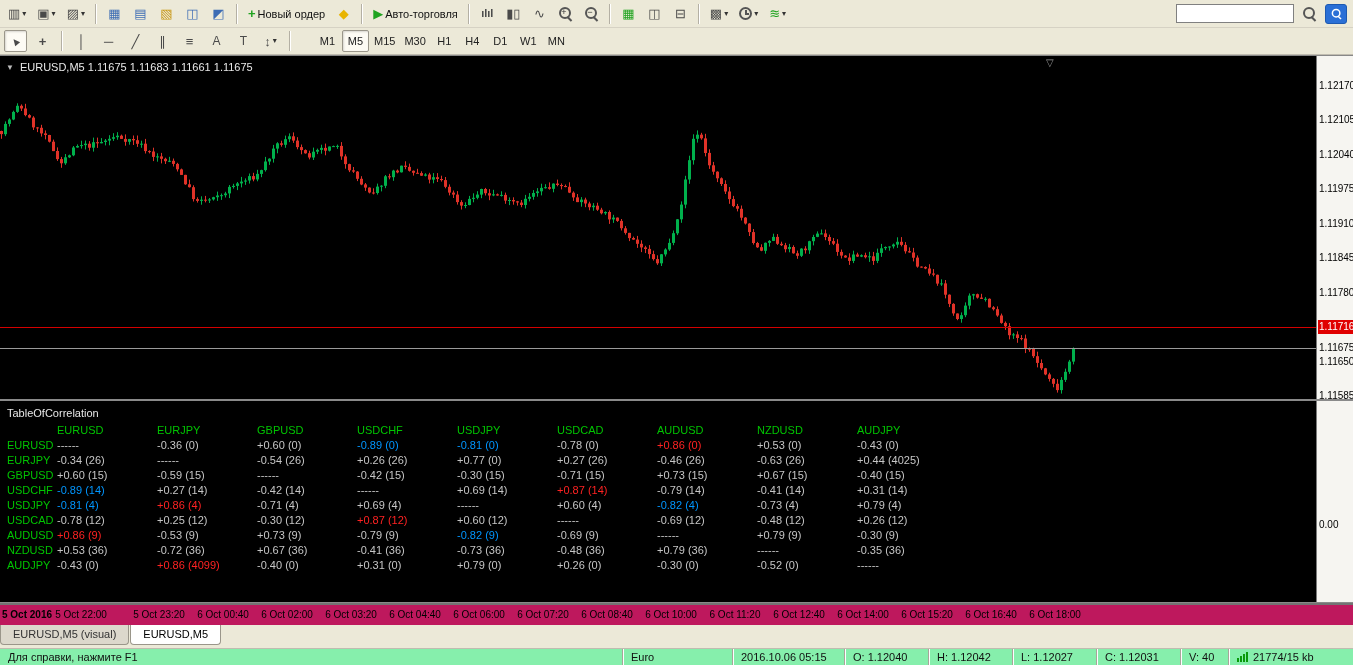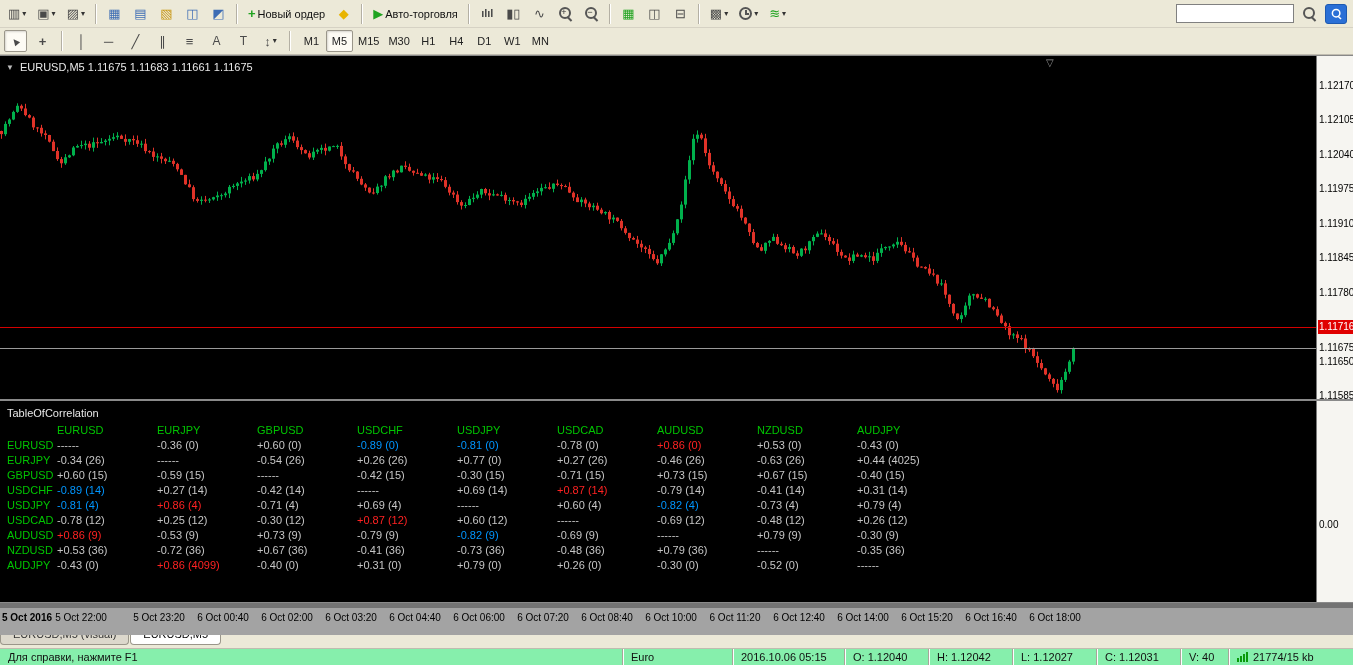--- a/index.html
+++ b/index.html
@@ -26,21 +26,21 @@
 .mag .pm{position:absolute;left:2px;top:2px;width:8px;text-align:center;font-size:9px;line-height:8px;font-style:normal;color:#333}
 .mag.white::before{border-color:#fff}
 .mag.white::after{background:#fff}
 .mag.small{transform:scale(.75)}
 .clockicon{width:13px;height:13px;border:2px solid #555;border-radius:50%;position:relative;display:inline-block}
 .clockicon::before{content:"";position:absolute;left:4px;top:1px;width:1.5px;height:4px;background:#555}
 .clockicon::after{content:"";position:absolute;left:4px;top:4px;width:4px;height:1.5px;background:#555}
 .search-wrap{margin-left:auto;display:flex;align-items:center;gap:4px;padding-right:2px}
 .search{width:118px;height:19px;border:1px solid #808080;background:#fff;font-size:11px;padding:0 4px;font-family:"Liberation Sans",sans-serif}
 .blu-btn{width:22px;height:20px;background:#2a6fd6;border-radius:3px;display:flex;align-items:center;justify-content:center;border:1px solid #1d59b0}
-.tf-group{display:flex;gap:1px;margin-left:0}
+.tf-group{display:flex;gap:1px;margin-left:16px}
 
 .chart-area{position:absolute;top:55px;left:0;width:1353px;height:567px;background:#000;border-top:1px solid #888}
 .plot{position:absolute;left:0;top:0;width:1316px;height:343px}
 .info-line{position:absolute;left:6px;top:5px;color:#e8e8e8;font-size:11px;display:flex;gap:6px;align-items:center;z-index:2}
 .info-line .dd{color:#bbb;font-size:8px}
 .ask-line{position:absolute;left:0;width:1316px;height:1px;background:#d40000;z-index:1}
 .bid-line{position:absolute;left:0;width:1316px;height:1px;background:#9a9a9a;z-index:1}
 .shift-marker{position:absolute;left:1046px;top:1px;color:#999;font-size:10px;z-index:2}
 .ind-sep{position:absolute;left:0;top:343px;width:1353px;height:2px;background:#8a8a8a;z-index:4}
 .ind-sep2{position:absolute;left:0;top:546px;width:1353px;height:1px;background:#8a8a8a;z-index:4}
@@ -51,21 +51,21 @@
 .corr-sym{width:50px;color:#00c400;font-size:11px}
 .corr-cell{width:100px;font-size:11px;color:#c6c6c6}
 .corr-cell.head{color:#00c400}
 .corr-cell.b{color:#0096ff}
 .corr-cell.r{color:#ff2222}
 .price-axis{position:absolute;left:1316px;top:0;width:37px;height:547px;background:#f6f5f1;border-left:1px solid #7a7a7a;z-index:3}
 .ptick{position:absolute;left:2px;color:#000;font-size:10px;height:12px;line-height:12px}
 .ask-badge{position:absolute;left:1px;width:35px;height:14px;background:#e00000;color:#fff;font-size:10px;line-height:14px;padding-left:1px;z-index:5}
 .bid-tick{position:absolute;left:2px;color:#000;font-size:10px}
 .ind-scale{position:absolute;left:2px;top:463px;color:#000;font-size:10px}
-.time-axis{position:absolute;left:0;top:547px;width:1353px;height:32px;background:#a3a3a3;border-top:5px solid #737373;z-index:3}
+.time-axis{position:absolute;left:0;top:547px;width:1353px;height:22px;background:#be185d;border-top:2px solid #737373;z-index:3}
 .ttick{position:absolute;top:4px;color:#000;font-size:10px;white-space:nowrap}
 .ttick.date{font-weight:bold}
 
 .tab-bar{position:absolute;left:0;top:622px;width:1353px;height:26px;background:#ece9d8;border-top:1px solid #fff;display:flex;align-items:flex-start;padding:2px 0 0}
 .tab{height:20px;line-height:18px;padding:0 12px;font-size:11px;color:#333;background:#dcd8cc;border:1px solid #9a968a;border-top:none;border-radius:0 0 4px 4px;margin-right:1px}
 .tab.active{background:#fff;color:#000}
 .status-bar{position:absolute;left:0;top:648px;width:1353px;height:17px;background:#86efac;border-top:1px solid #c0bcb0;display:flex;align-items:center;font-size:11px;color:#111}
 .seg{display:flex;align-items:center;height:100%;padding:0 8px;border-left:1px solid #a8a49a;box-shadow:inset 1px 0 0 #fff}
 .seg.help{flex:1;border-left:none;box-shadow:none}
 .seg.sym{min-width:110px}.seg.time{min-width:112px}.seg.ohlc{min-width:84px}.seg.vol{min-width:48px}.seg.net{min-width:125px}

